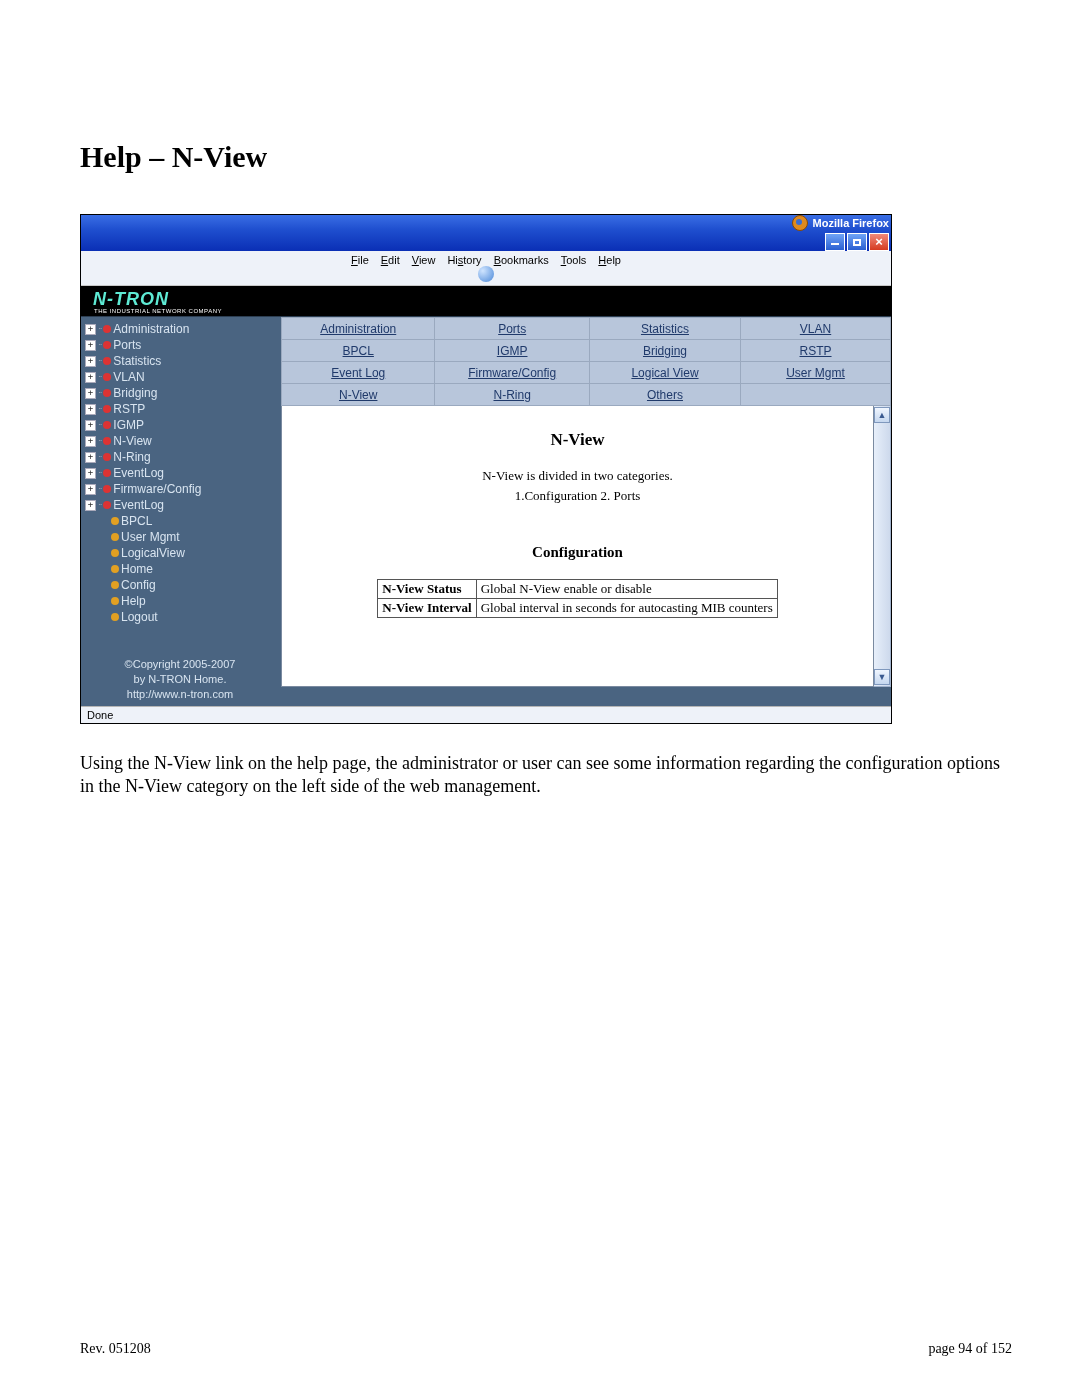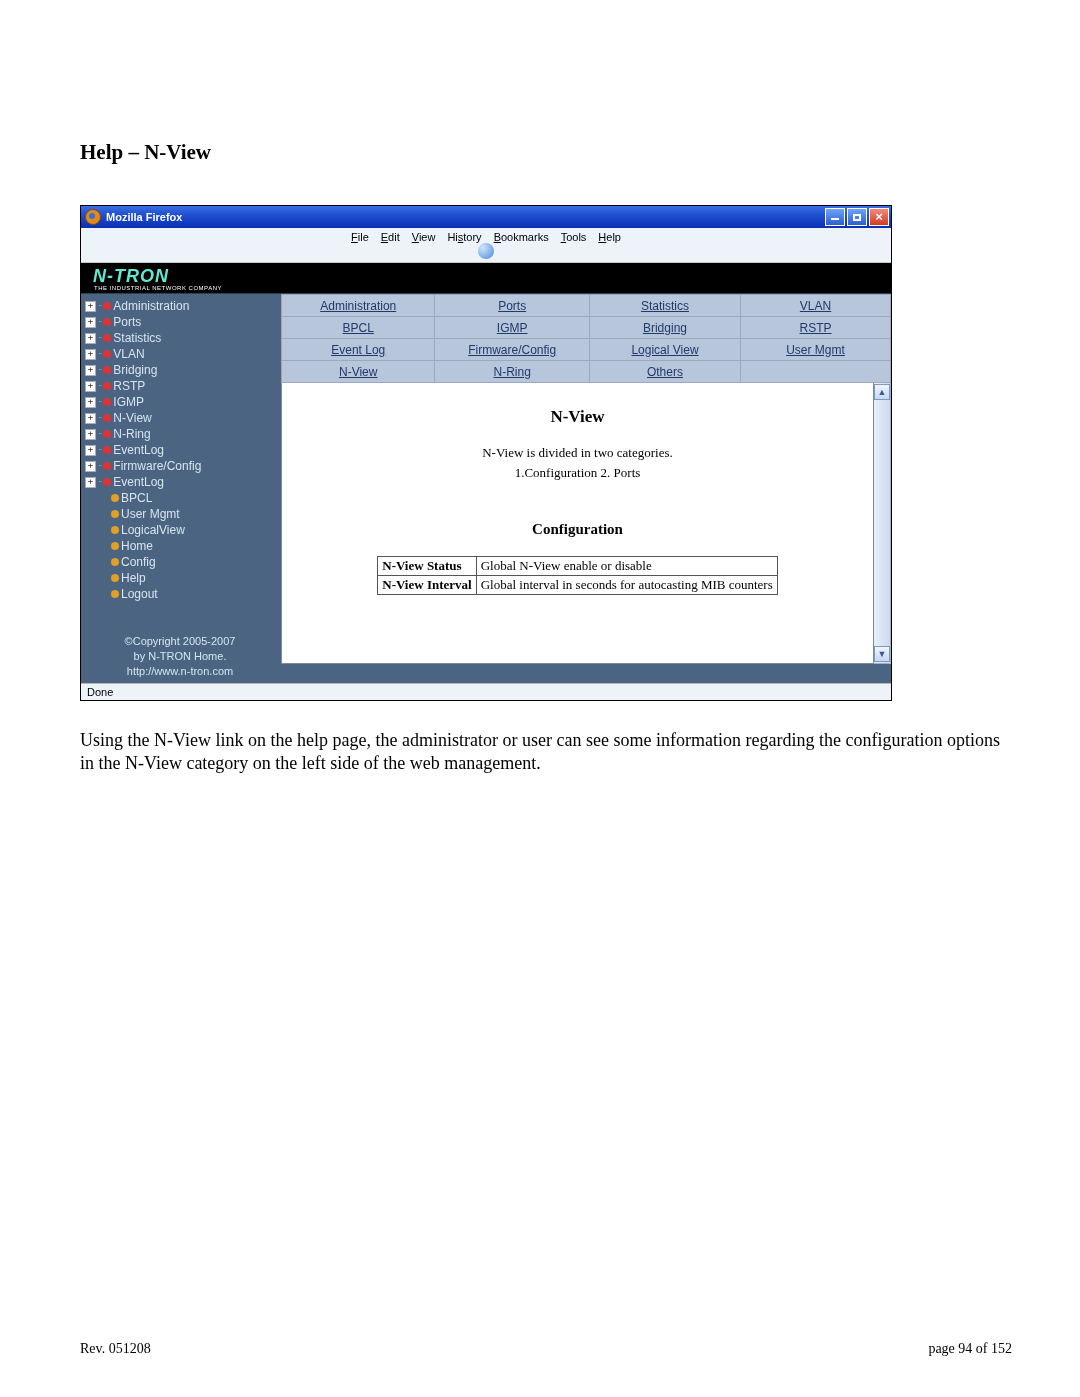--- a/index.html
+++ b/index.html
@@ -10,41 +10,42 @@
     color: #000;
   }
   .page {
     width: 1080px;
     height: 1397px;
     position: relative;
     box-sizing: border-box;
     padding: 140px 80px 40px 80px;
   }
   .doc-heading {
-    font-size: 21px;
+    font-size: 30px;
     font-weight: bold;
     margin-bottom: 40px;
   }
 
   
   .browser-window {
     width: 810px;
     border: 1px solid #000;
     font-family: Tahoma, Verdana, Arial, sans-serif;
     font-size: 11px;
     box-shadow: 0 0 0 #000;
   }
   .titlebar {
     background: linear-gradient(to bottom,#3a6ee5 0%,#1f4fcf 40%,#0a2fb5 100%);
     color: #fff;
-    height: 22px;
+    height: 36px;
     display: flex;
-    align-items: center;
+    align-items: flex-end;
     justify-content: space-between;
     padding: 0 2px 0 4px;
+    flex-direction: column;
   }
   .titlebar-left { display:flex; align-items:center; gap:5px; font-weight:bold; }
   .ff-icon { width:14px; height:14px; background:#e08a1e; border-radius:50%; border:1px solid #8a4a00; position:relative; }
   .ff-icon::after{content:""; position:absolute; top:3px; left:3px; width:6px; height:6px; background:#3b6ed1; border-radius:50%;}
   .win-btns { display:flex; gap:2px; }
   .win-btn {
     width:20px; height:18px; border:1px solid #fff; display:flex; align-items:center; justify-content:center;
     font-weight:bold; font-size:11px; color:#fff; box-sizing:border-box;
   }
   .win-btn.min,.win-btn.max{ background:linear-gradient(to bottom,#6fa4f7,#2a5fd1);}

